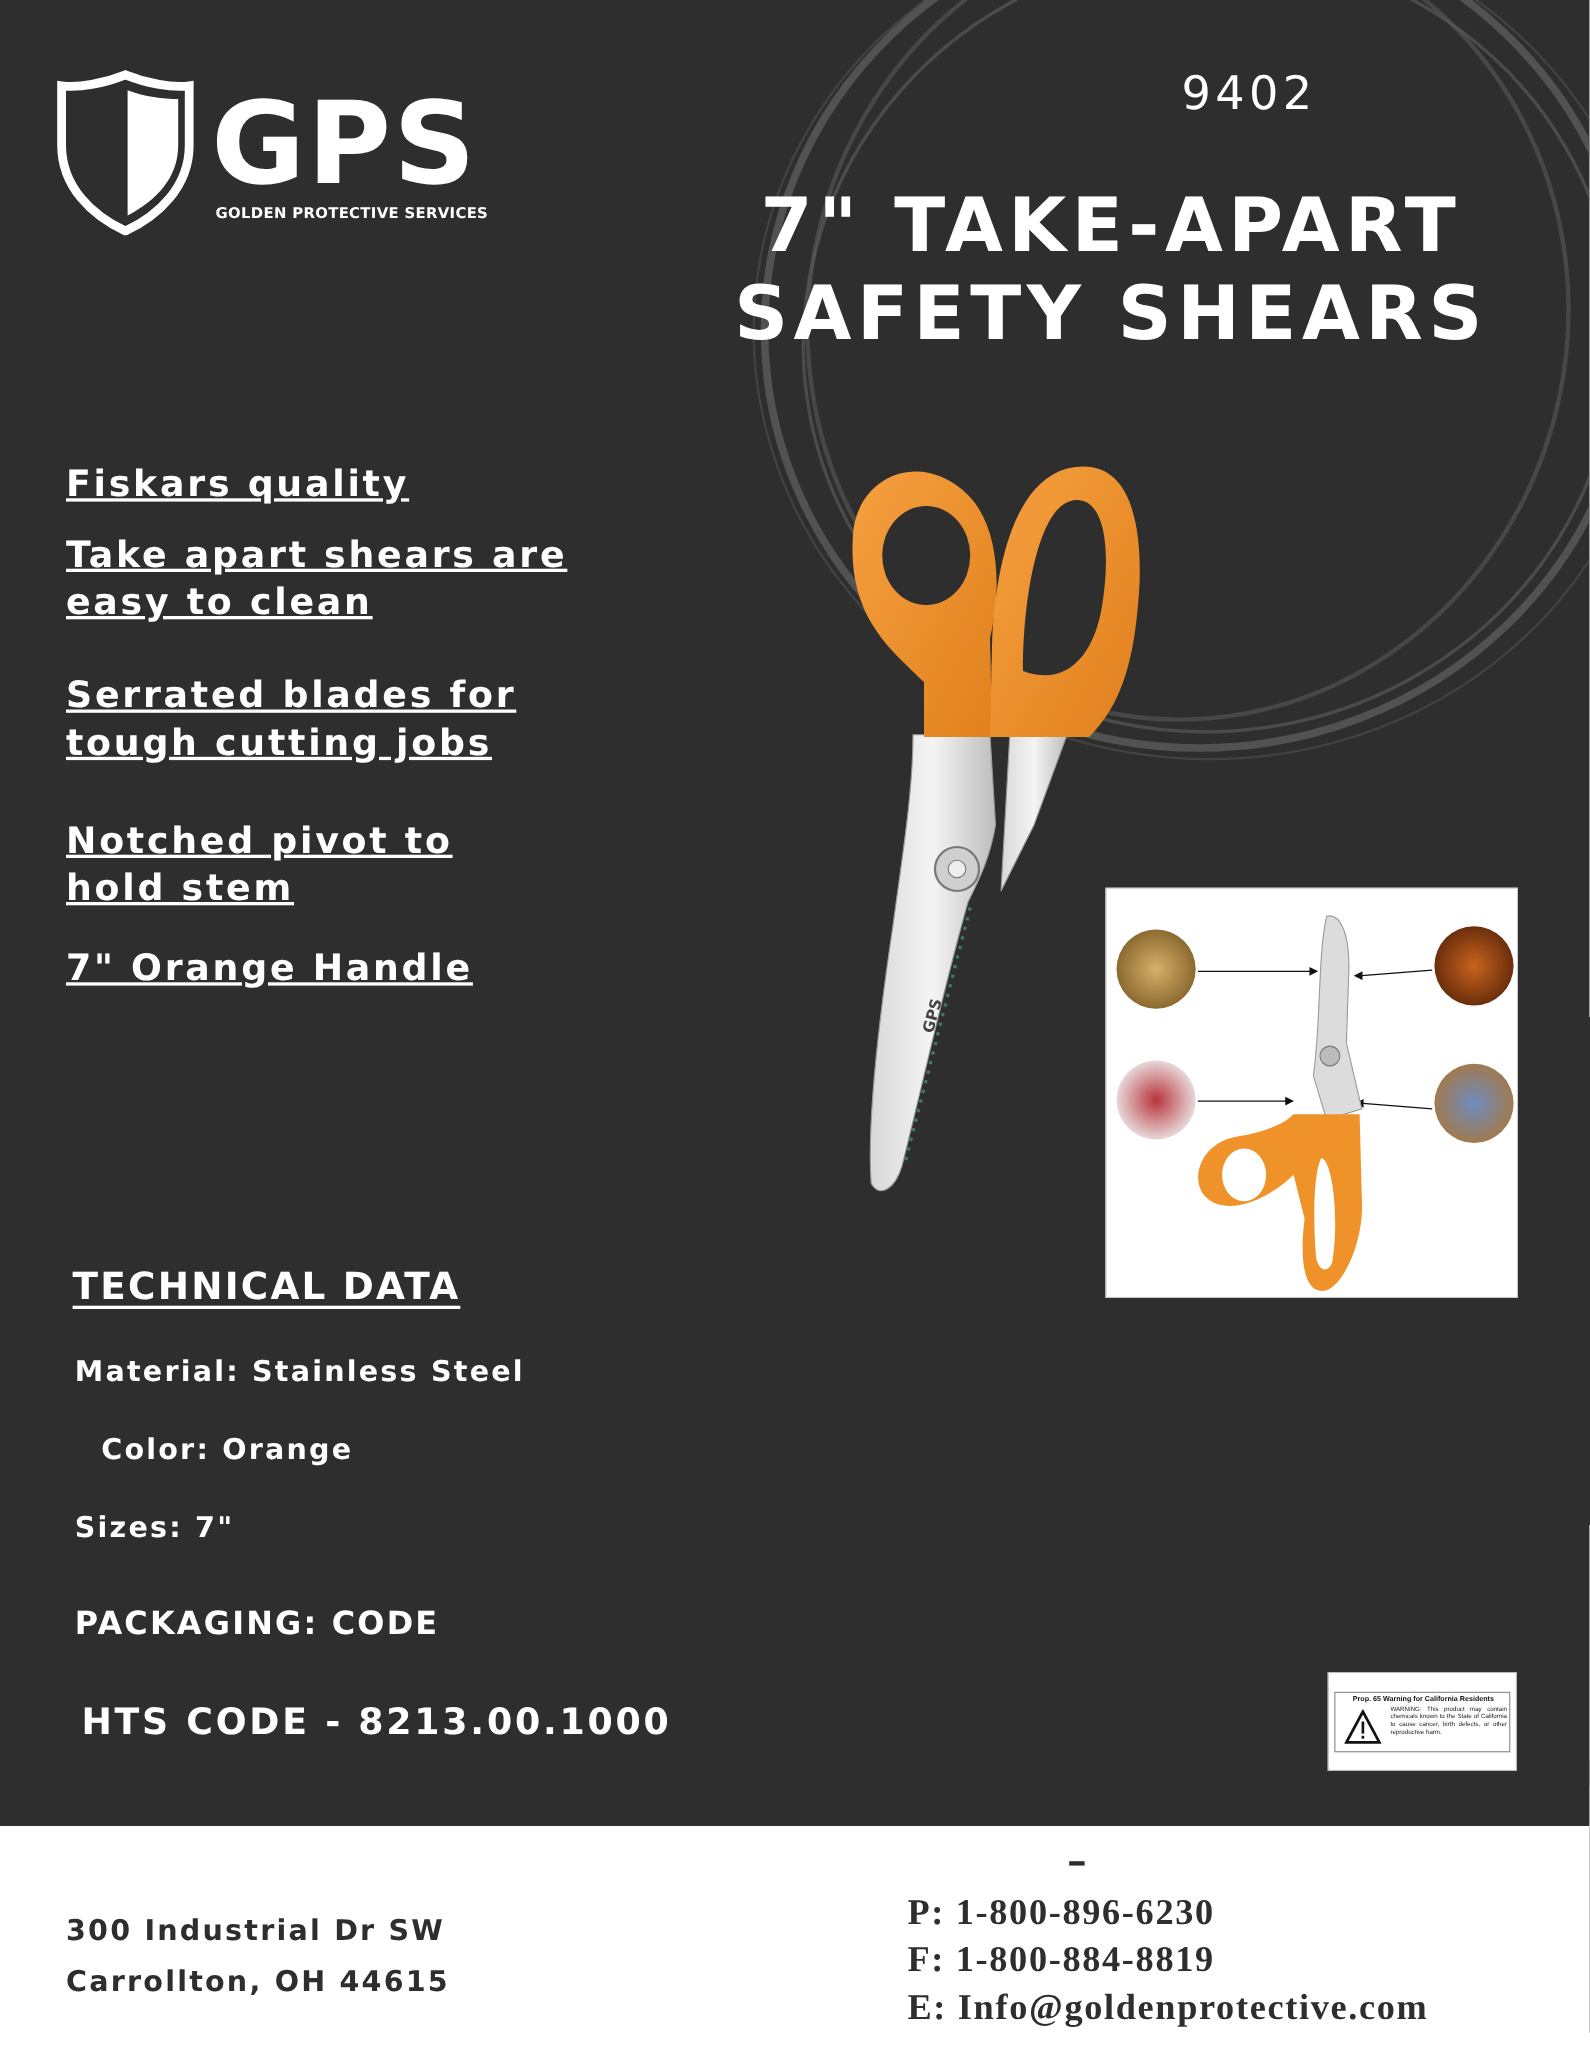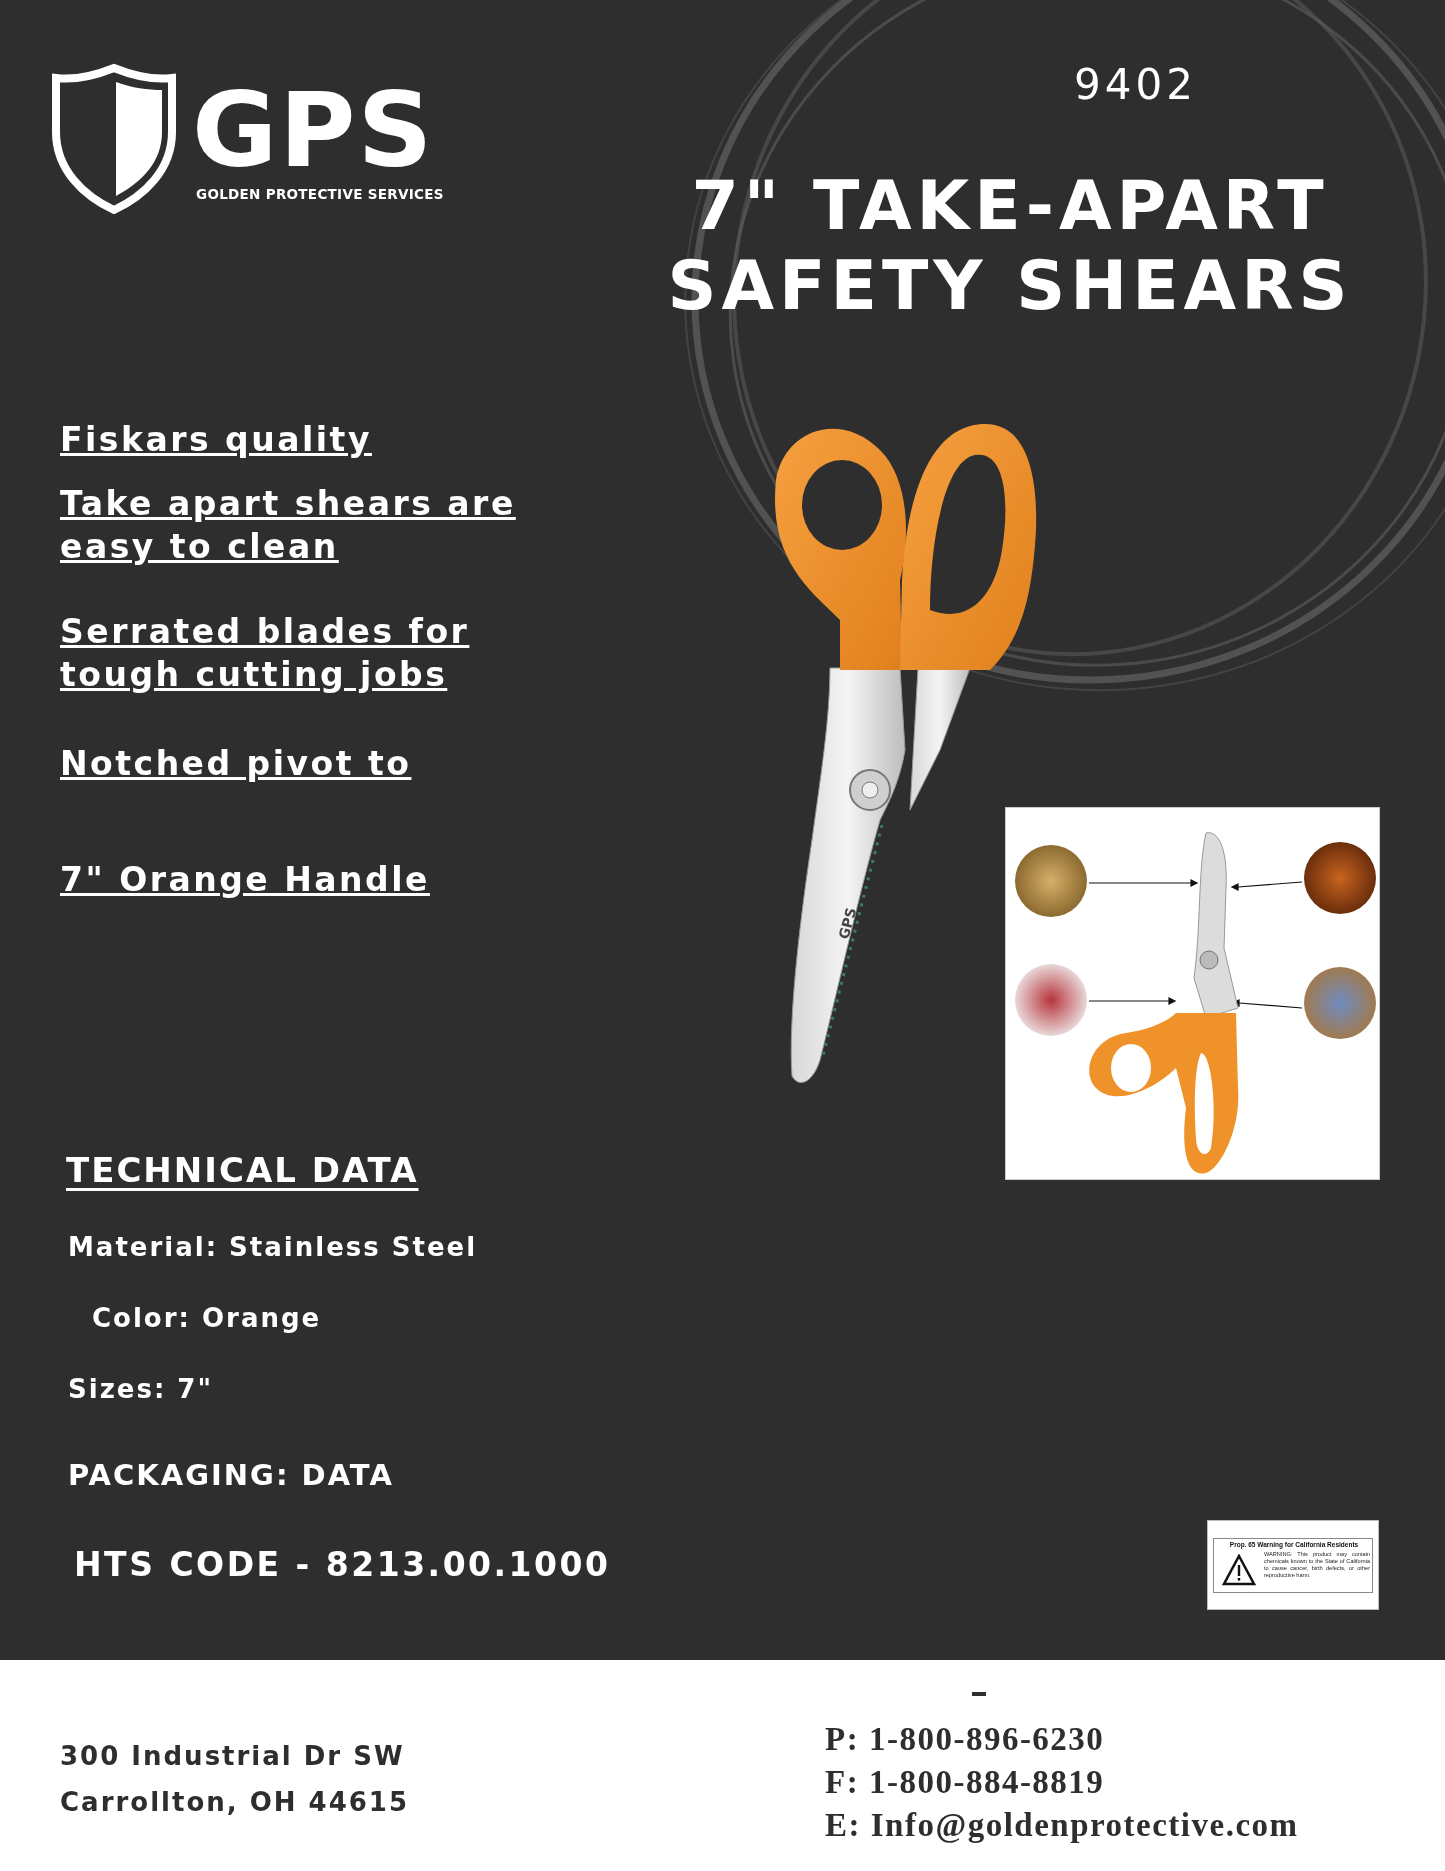--- a/index.html
+++ b/index.html
@@ -80,20 +80,21 @@
   <div class="feat" style="top:64px;">
     <div>Take apart shears are</div>
     <div>easy to clean</div>
   </div>
   <div class="feat" style="top:192px;">
     <div>Serrated blades for</div>
     <div>tough cutting jobs</div>
   </div>
   <div class="feat" style="top:324px;">
     <div>Notched pivot to</div>
+    <div>hold stem</div>
   </div>
   <div class="feat" style="top:440px;">
     <div>7" Orange Handle</div>
   </div>
 </div>
 
 <svg class="abs main-scissors" viewBox="0 0 270 690">
   <defs>
     <linearGradient id="blade" x1="0" x2="1" y1="0" y2="0">
       <stop offset="0" stop-color="#d8d8d8"></stop>
@@ -166,21 +167,21 @@
     <ellipse cx="125" cy="260" rx="20" ry="24" fill="#fff"></ellipse>
     <path d="M195 245 C205 245 212 300 205 340 C200 352 190 345 190 330 C188 300 188 260 195 245 Z" fill="#fff"></path>
   </svg>
 </div>
 
 <div class="abs tech">
   <div class="tech-head">TECHNICAL DATA</div>
   <div class="tech-row" style="top:82px;">Material: Stainless Steel</div>
   <div class="tech-row" style="top:153px;margin-left:24px;">Color: Orange</div>
   <div class="tech-row" style="top:224px;">Sizes: 7"</div>
-  <div class="tech-row pack" style="top:308px;">PACKAGING: DATA</div>
+  <div class="tech-row pack" style="top:308px;">PACKAGING: CODE</div>
   <div class="tech-row hts" style="top:395px;left:8px;">HTS CODE - 8213.00.1000</div>
 </div>
 
 <div class="abs prop65">
   <div class="prop65-inner">
     <div class="prop65-title">Prop. 65 Warning for California Residents</div>
     <svg class="prop65-icon" viewBox="0 0 34 32">
       <path d="M17 2 L32 30 L2 30 Z" fill="none" stroke="#111" stroke-width="2.5"></path>
       <rect x="15.8" y="11" width="2.4" height="11" fill="#111"></rect>
       <rect x="15.8" y="24" width="2.4" height="2.6" fill="#111"></rect>

